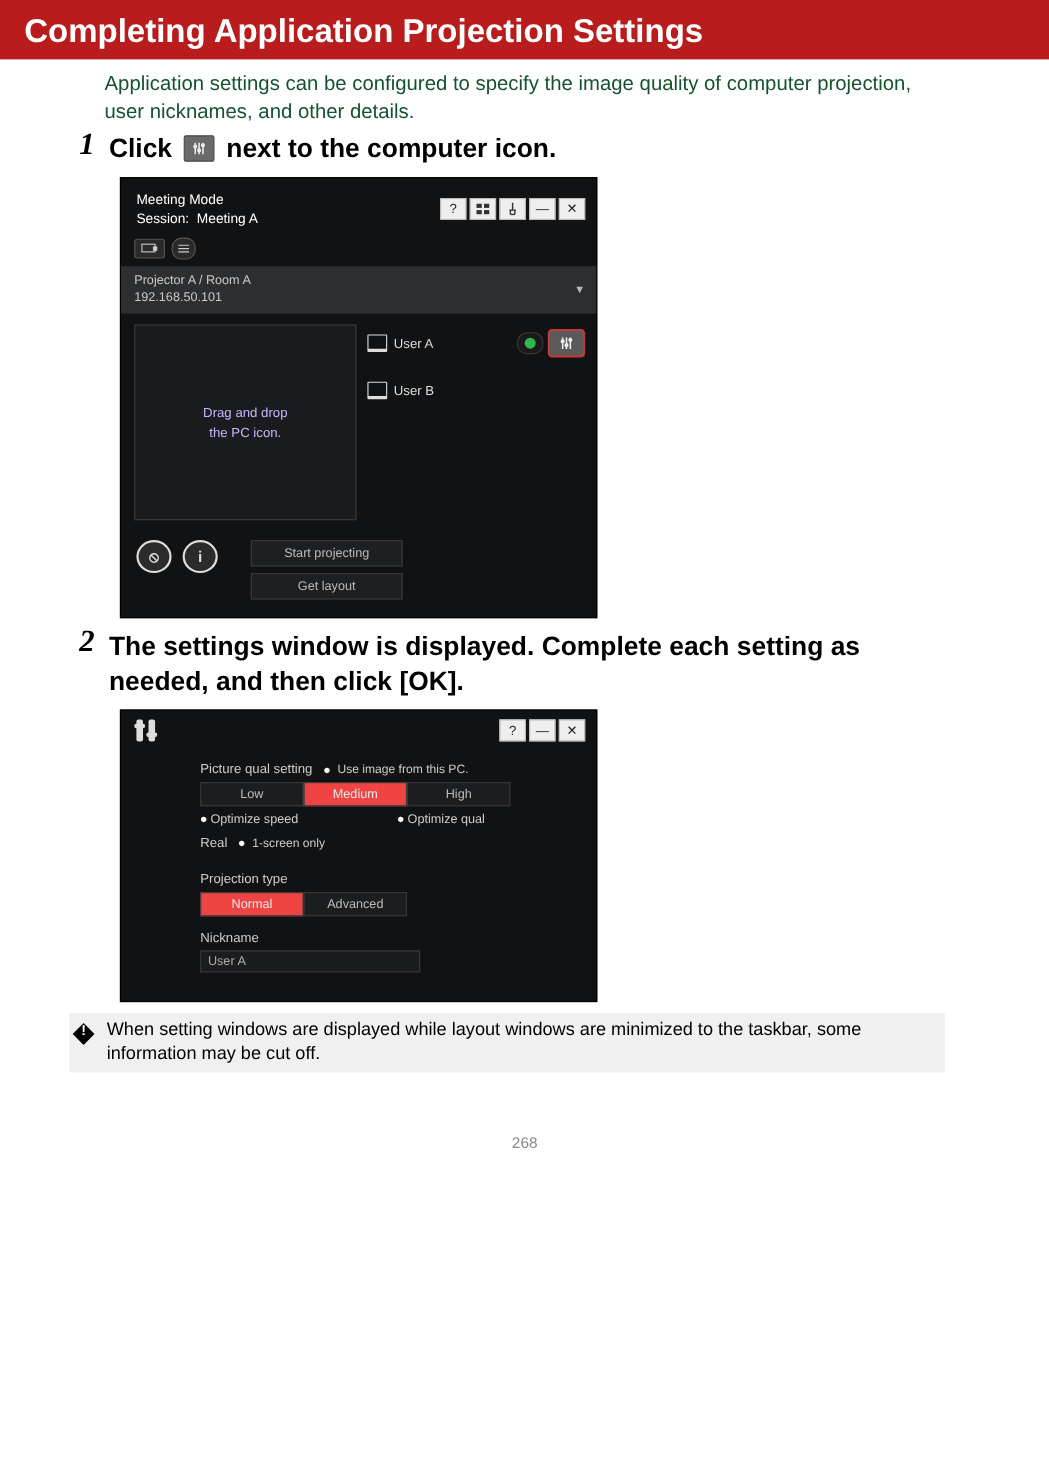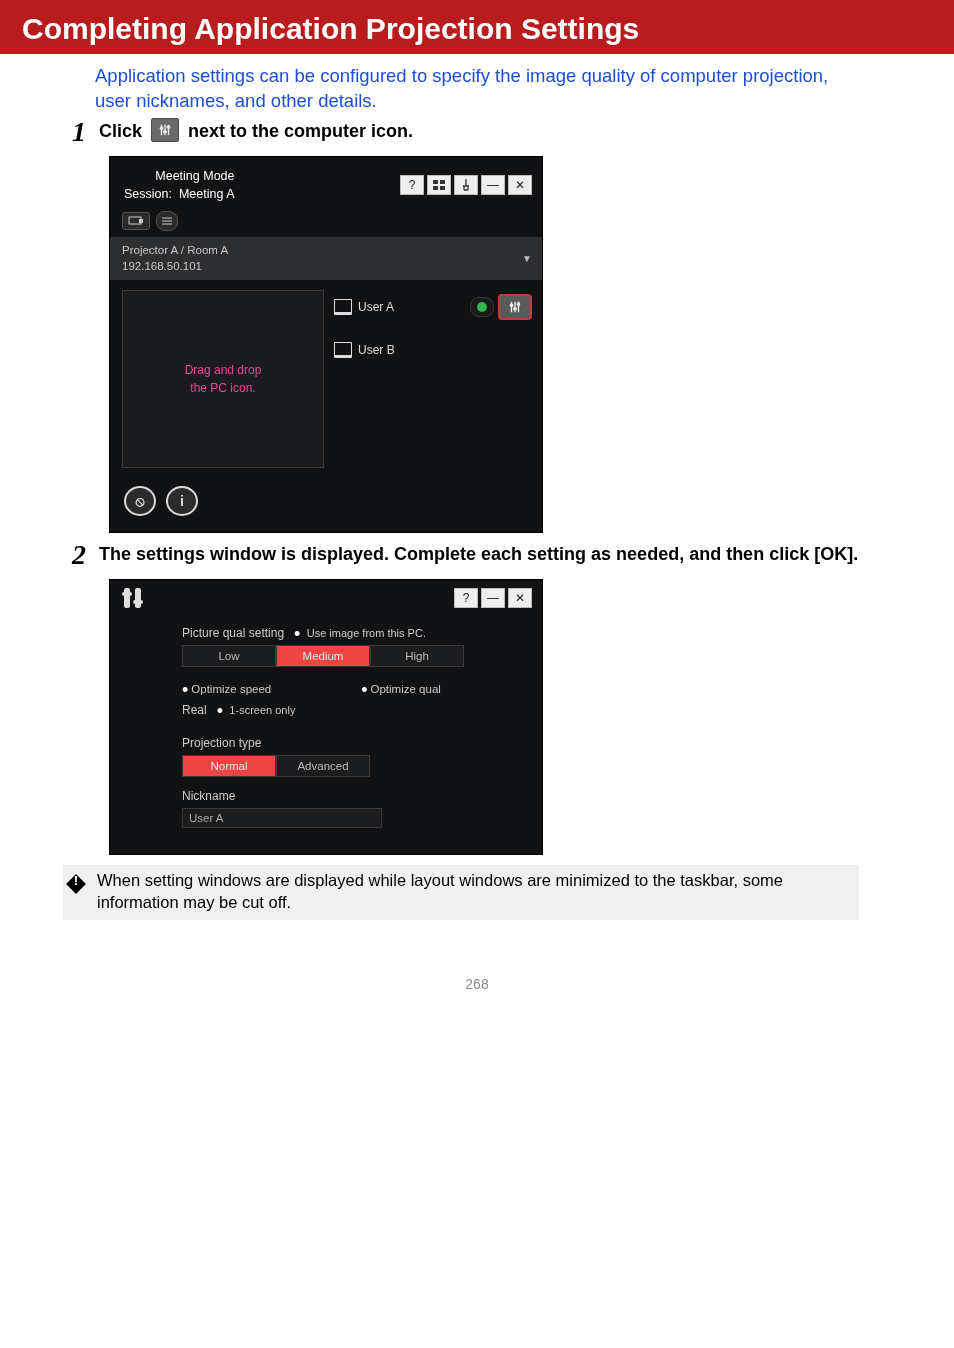--- a/index.html
+++ b/index.html
@@ -16,40 +16,40 @@
     font-size: 30px;
     font-weight: bold;
   }
   .content {
     padding: 0 95px 0 95px;
   }
   .intro {
     font-size: 18.5px;
     margin: 10px 0 6px 0;
     line-height: 1.35;
-    color: #1d4ed8;
+    color: #14532d;
   }
   .step-row {
     display: flex;
     align-items: flex-start;
     margin: 6px 0 6px -30px;
   }
   .step-num {
     font-family: Georgia, 'Times New Roman', serif;
     font-style: italic;
     font-weight: bold;
     font-size: 28px;
     width: 28px;
     flex: 0 0 28px;
     text-align: center;
     line-height: 1;
     margin-top: -2px;
   }
   .step-text {
-    font-size: 18px;
+    font-size: 24px;
     font-weight: bold;
     margin-left: 6px;
     line-height: 1.3;
     flex: 1;
   }
   .icon-inline {
     display: inline-flex;
     align-items: center;
     justify-content: center;
     width: 26px;
@@ -72,21 +72,20 @@
     width: 432px;
     background: #111214;
     border: 1px solid #000;
   }
   .shot1-titlebar {
     display: flex;
     justify-content: space-between;
     align-items: center;
     padding: 10px 10px 4px 14px;
     color: #fff;
-    text-align: right;
   }
   .shot1-titlelines { font-size: 12.5px; line-height: 1.45; }
   .win-btns { display: flex; gap: 3px; }
   .win-btn {
     width: 22px; height: 18px;
     border: 1px solid #bbb;
     background: #eee;
     display: flex; align-items: center; justify-content: center;
     font-size: 12px;
     color: #222;
@@ -121,21 +120,21 @@
     padding: 10px 10px 8px 12px;
   }
   .drag-box {
     width: 200px;
     height: 176px;
     border: 1px solid #3c3c3c;
     background: #1a1b1d;
     display: flex;
     align-items: center;
     justify-content: center;
-    color: #ec4899;
+    color: #c4b5fd;
     font-size: 12px;
     text-align: center;
     line-height: 1.5;
   }
   .user-list {
     flex: 1;
     display: flex;
     flex-direction: column;
     gap: 22px;
     padding-top: 4px;
@@ -228,21 +227,21 @@
     text-align: center;
     border: 1px solid #3a3a3a;
     background: #1c1d1f;
     font-size: 11.5px;
     color: #bbb;
   }
   .sbtn.active {
     background: #ef4444;
     color: #e8e8e8;
   }
-  .opt-row { display: flex; gap: 90px; margin-top: 16px; font-size:11.5px; align-items:flex-end;}
+  .opt-row { display: flex; gap: 90px; margin-top: 6px; font-size:11.5px; align-items:flex-end;}
   .nick-input {
     width: 186px;
     padding: 3px 6px;
     background: #1b1c1e;
     border: 1px solid #3a3a3a;
     color: #aaa;
     font-size: 11.5px;
   }
   .ok-block {
     display: flex;
@@ -411,20 +410,24 @@
           <div class="user-left">
             <span class="screen-ic"></span>
             <span>User B</span>
           </div>
         </div>
       </div>
     </div>
     <div class="shot1-footer">
       <div class="foot-ic">⦸</div>
       <div class="foot-ic">i</div>
+      <div class="foot-btn-col">
+        <div class="foot-btn">Start projecting</div>
+        <div class="foot-btn">Get layout</div>
+      </div>
     </div>
   </div>
 
   <div class="step-row">
     <div class="step-num">2</div>
     <div class="step-text">The settings window is displayed. Complete each setting as needed, and then click [OK].</div>
   </div>
 
   <div class="shot shot2">
     <div class="shot2-titlebar">

